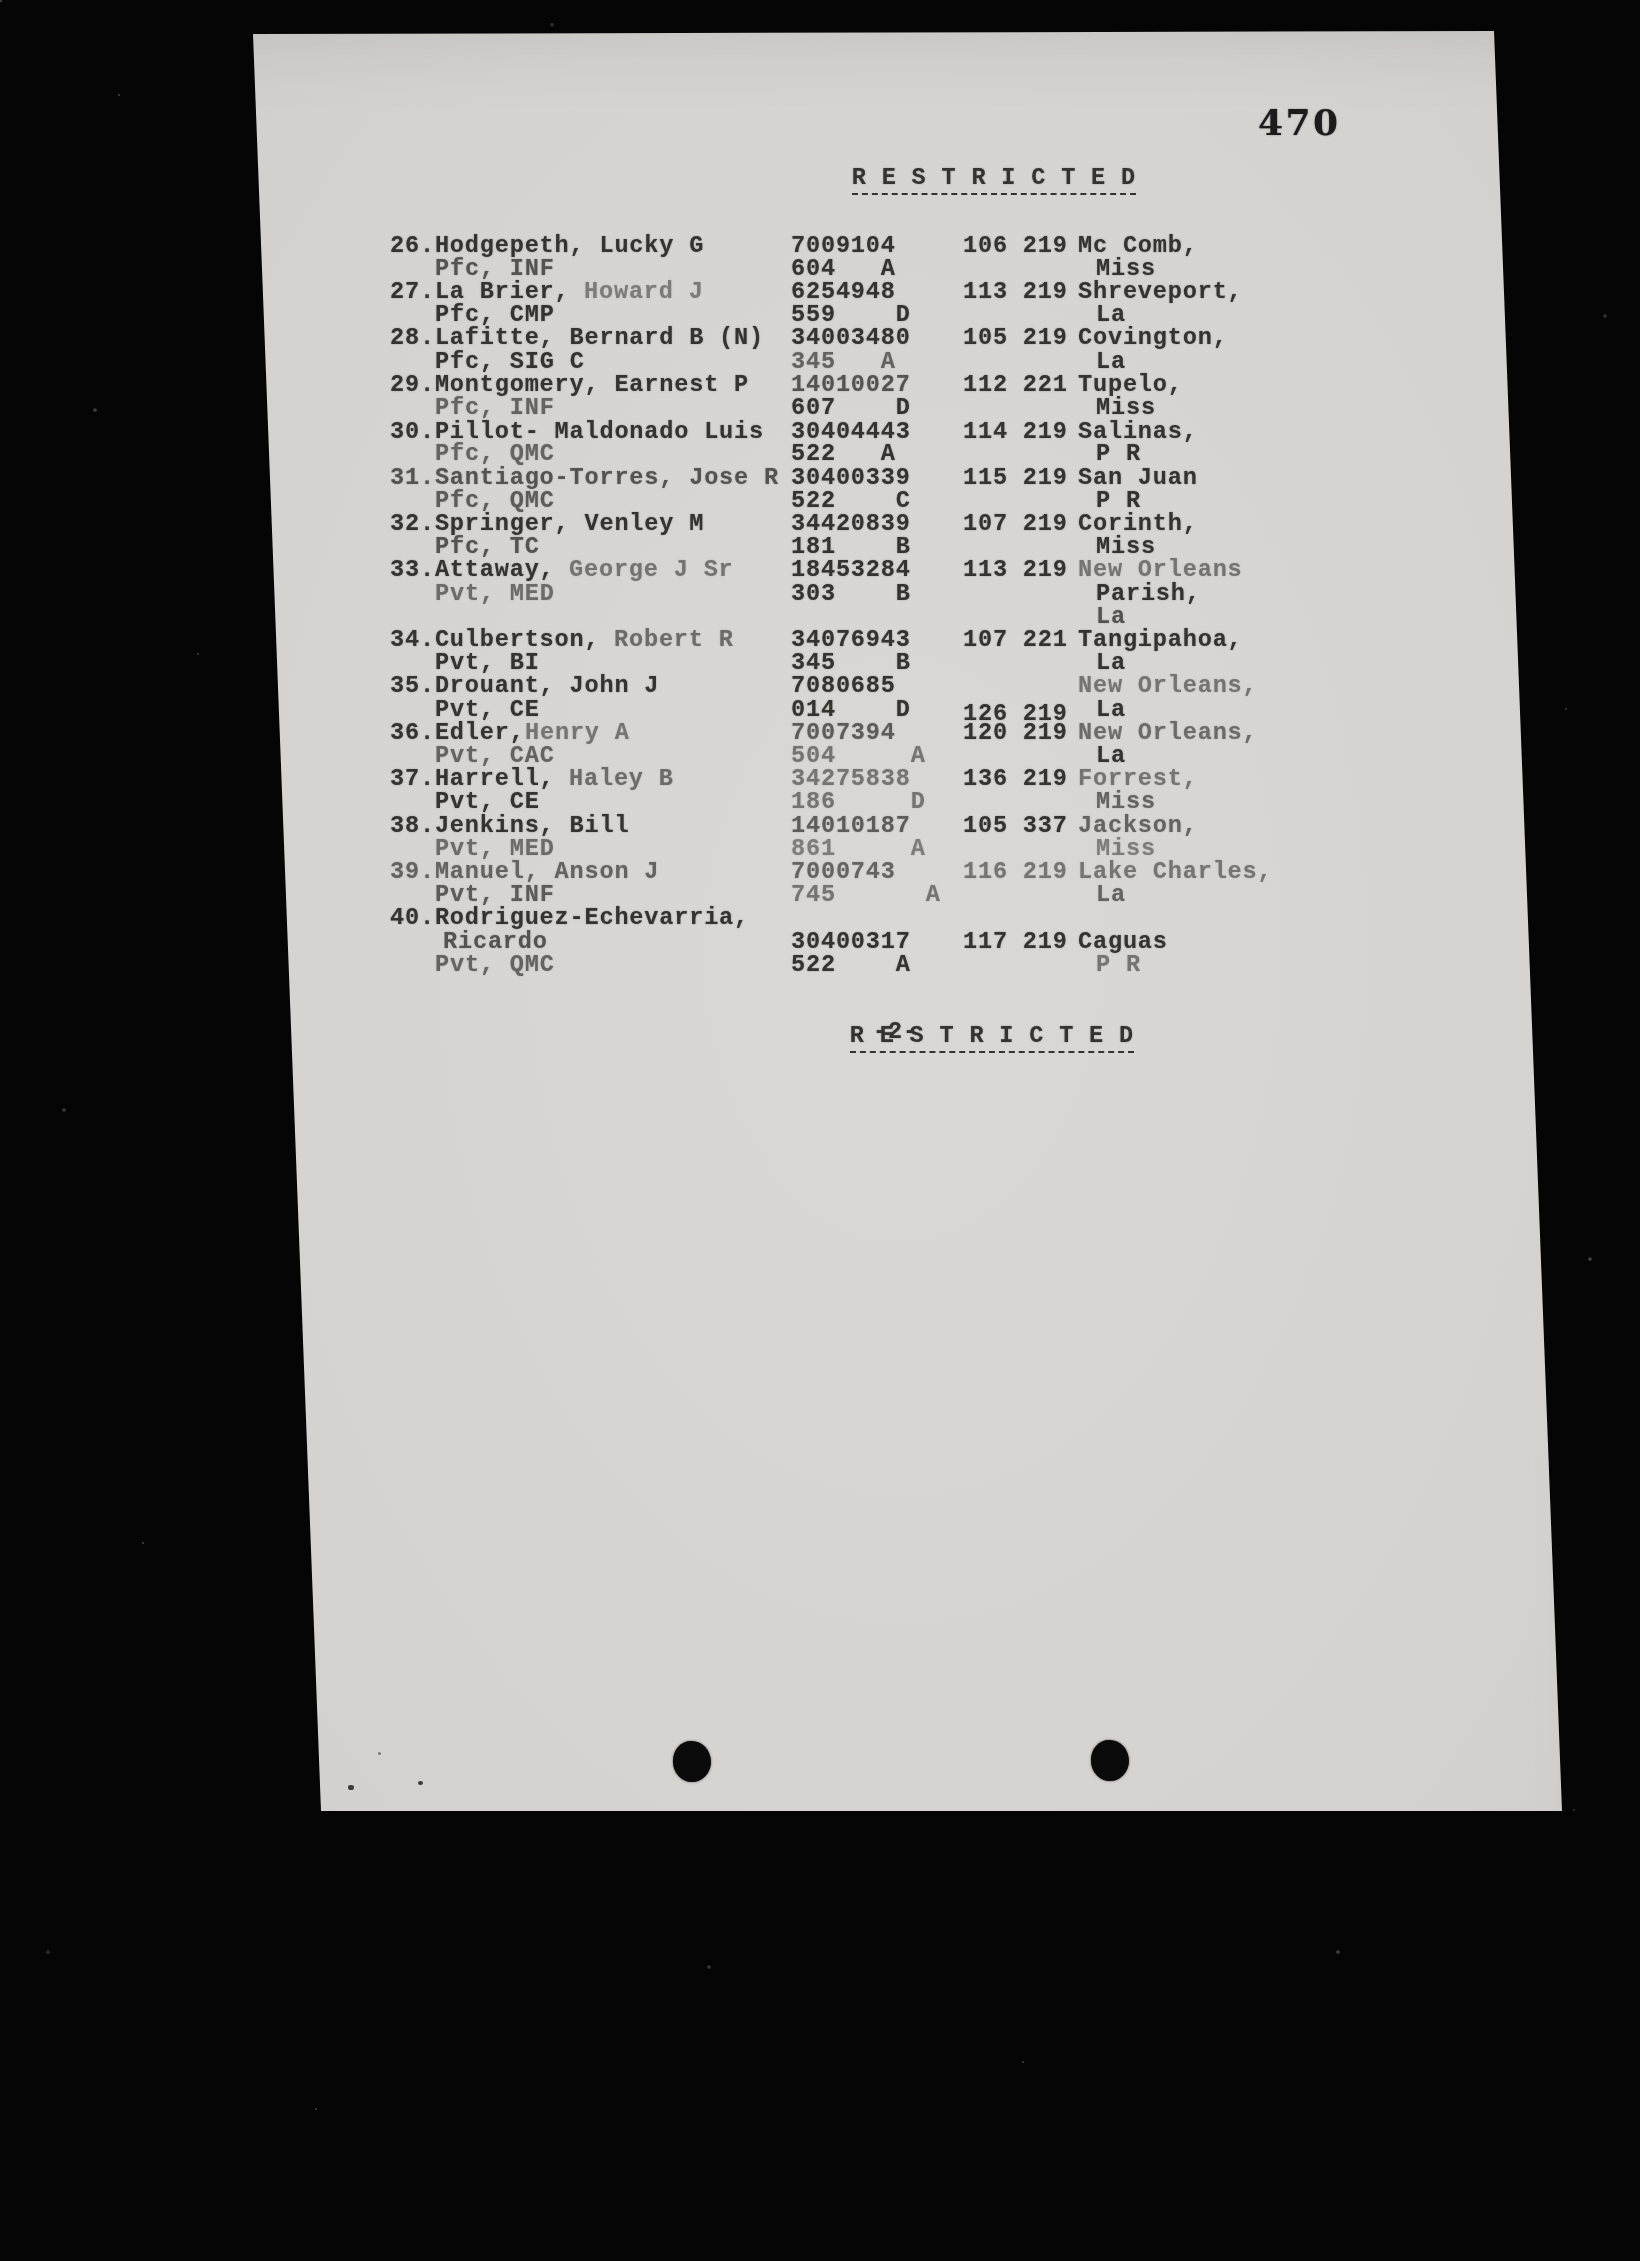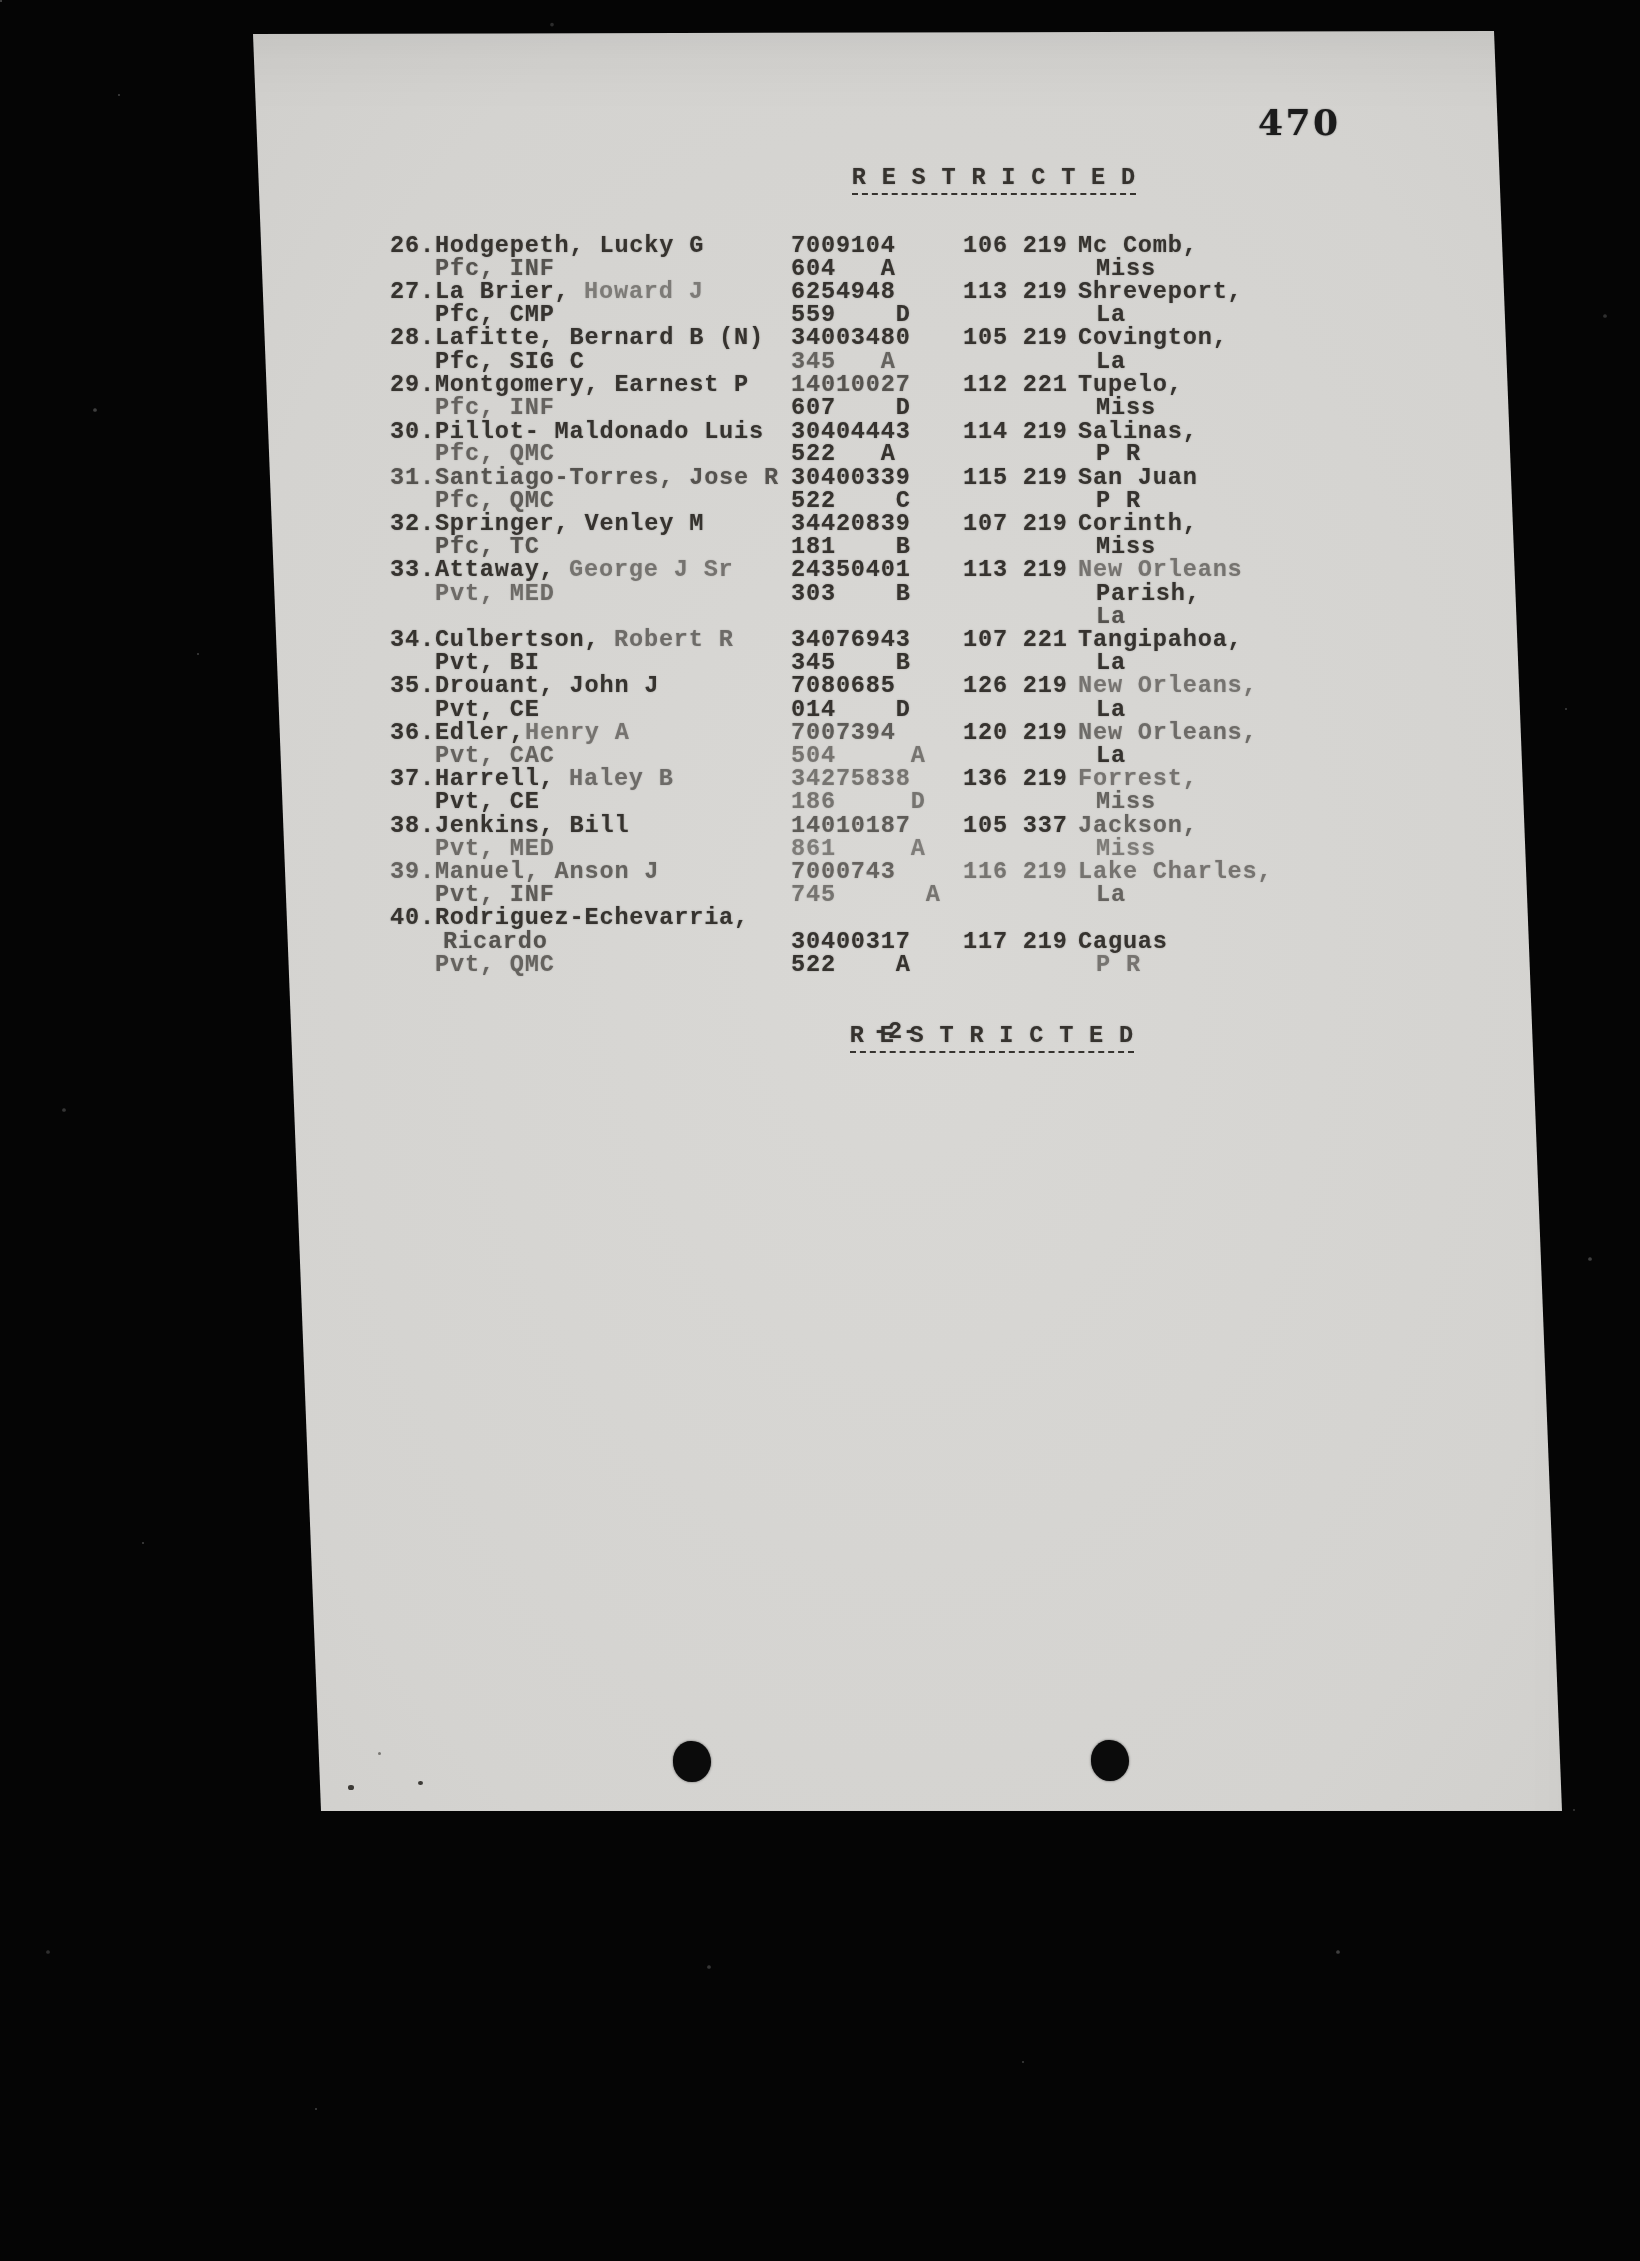--- a/index.html
+++ b/index.html
@@ -126,21 +126,21 @@
           <span class="cell" style="left: 1078px;">Corinth,</span>
         </div>
         <div class="row" style="top: 535px;">
           <span class="cell" style="left: 435px; opacity: 0.8;">Pfc, TC</span>
           <span class="cell" style="left: 791px;">181    B</span>
           <span class="cell" style="left: 1096px;">Miss</span>
         </div>
         <div class="row" style="top: 558px;">
           <span class="cell" style="left: 390px;">33.Attaway,</span>
           <span class="cell" style="left: 569px; opacity: 0.6;">George J Sr</span>
-          <span class="cell" style="left: 791px;">24350401</span>
+          <span class="cell" style="left: 791px;">18453284</span>
           <span class="cell" style="left: 963px;">113 219</span>
           <span class="cell" style="left: 1078px; opacity: 0.6;">New Orleans</span>
         </div>
         <div class="row" style="top: 582px;">
           <span class="cell" style="left: 435px; opacity: 0.65;">Pvt, MED</span>
           <span class="cell" style="left: 791px;">303    B</span>
           <span class="cell" style="left: 1096px;">Parish,</span>
         </div>
         <div class="row" style="top: 605px;">
           <span class="cell" style="left: 1096px; opacity: 0.8;">La</span>
@@ -153,21 +153,21 @@
           <span class="cell" style="left: 1078px;">Tangipahoa,</span>
         </div>
         <div class="row" style="top: 651px;">
           <span class="cell" style="left: 435px;">Pvt, BI</span>
           <span class="cell" style="left: 791px;">345    B</span>
           <span class="cell" style="left: 1096px;">La</span>
         </div>
         <div class="row" style="top: 674px;">
           <span class="cell" style="left: 390px;">35.Drouant, John J</span>
           <span class="cell" style="left: 791px;">7080685</span>
-          <span class="cell" style="left: 963px;">126 219</span>
+          <span class="cell" style="left: 963px; margin-top: 28px;">126 219</span>
           <span class="cell" style="left: 1078px; opacity: 0.6;">New Orleans,</span>
         </div>
         <div class="row" style="top: 698px;">
           <span class="cell" style="left: 435px;">Pvt, CE</span>
           <span class="cell" style="left: 791px;">014    D</span>
           <span class="cell" style="left: 1096px;">La</span>
         </div>
         <div class="row" style="top: 721px;">
           <span class="cell" style="left: 390px;">36.Edler,</span>
           <span class="cell" style="left: 525px; opacity: 0.6;">Henry A</span>

